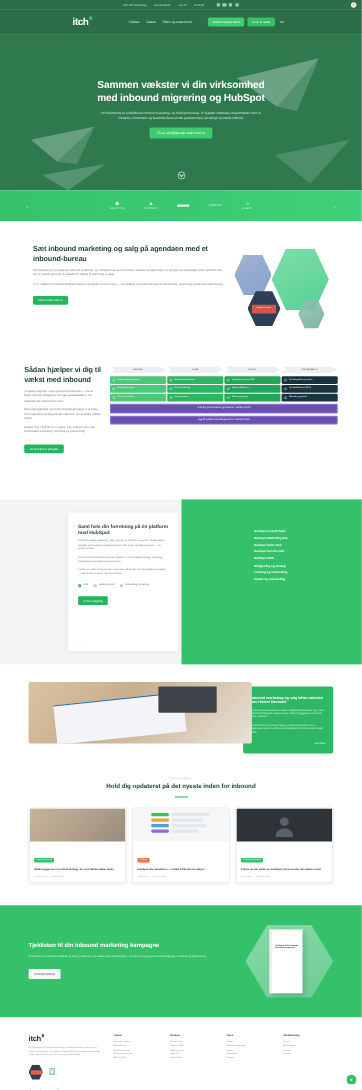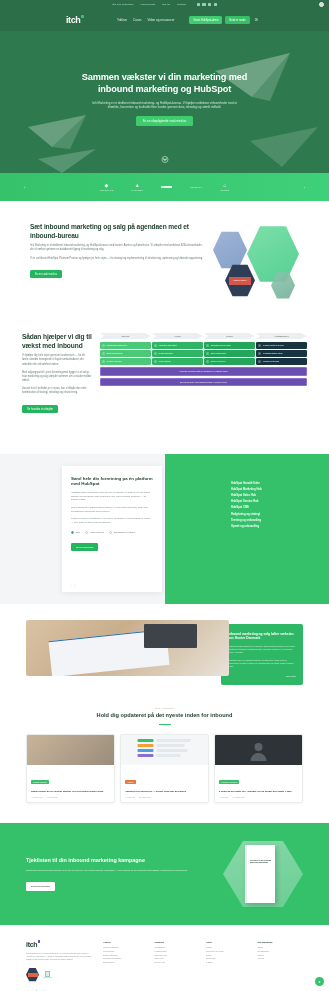--- a/index.html
+++ b/index.html
@@ -364,21 +364,21 @@
 
 <section class="hero">
   <svg style="position:absolute;inset:0;width:100%;height:100%;z-index:1" viewBox="0 0 329 142" preserveAspectRatio="none">
     <polygon points="215,40 290,22 252,66" fill="#ffffff" opacity="0.30"></polygon>
     <polygon points="252,66 290,22 270,70" fill="#ffffff" opacity="0.18"></polygon>
     <polygon points="28,96 86,84 52,116" fill="#ffffff" opacity="0.28"></polygon>
     <polygon points="52,116 86,84 70,118" fill="#ffffff" opacity="0.16"></polygon>
     <polygon points="38,128 96,118 62,142" fill="#ffffff" opacity="0.20"></polygon>
     <polygon points="250,110 318,96 282,136" fill="#ffffff" opacity="0.15"></polygon>
   </svg>
-  <h1 class="hero-h1">Sammen vækster vi din marketing med inbound marketing og HubSpot</h1>
+  <h1 class="hero-h1">Sammen vækster vi din virksomhed med inbound migrering og HubSpot</h1>
   <p class="hero-sub">Itch Marketing er et dedikeret inbound marketing- og HubSpot-bureau. Vi hjælper ambitiøse virksomheder med at tiltrække, konvertere og fastholde flere kunder gennem data, teknologi og stærkt indhold.</p>
   <span class="hero-btn">Få en uforpligtende snak med os</span>
   <span class="hero-scroll"></span>
 </section>
 
 <section class="logostrip">
   <span class="strip-arrow left">‹</span>
   <span class="logo-item">
     <span class="logo-mark">◆</span>
     <span class="logo-word">LOGOTYPE</span>

